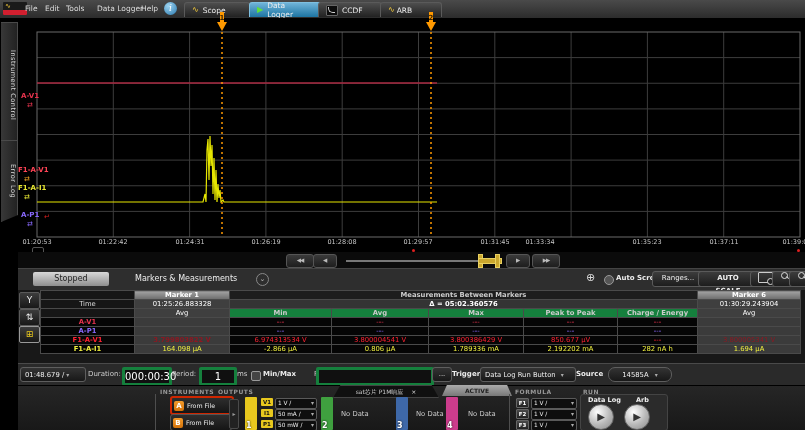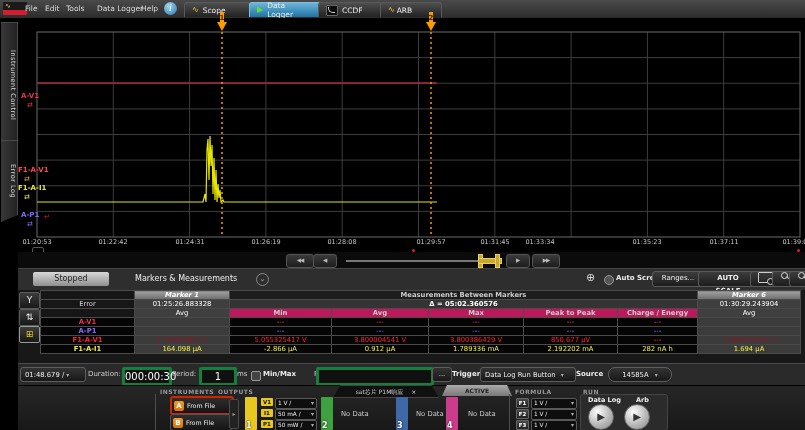--- a/index.html
+++ b/index.html
@@ -62,25 +62,25 @@
   .radio{position:absolute;width:8px;height:8px;border-radius:50%;border:1px solid #999;background:#555;}
   .oplus{position:absolute;color:#ddd;font-size:11px;line-height:11px;}
   .fit-ic{position:relative;width:13px;height:9px;border:1px solid #ccc;border-radius:1px;display:inline-block;}
   .fit-ic:after{content:"";position:absolute;right:-2px;bottom:-3px;width:5px;height:5px;border:1.2px solid #ddd;border-radius:50%;background:#222;}
   
   .side-ic{position:absolute;left:1px;width:19px;height:15px;background:linear-gradient(#3c3c3c,#181818);
     border:1px solid #5a5a5a;border-radius:2px;color:#eee;text-align:center;font-size:9px;line-height:14px;}
   #mtable{position:absolute;left:40px;top:290px;width:760px;border-collapse:collapse;table-layout:fixed;
     font-size:6.8px;color:#ccc;}
   #mtable td{border:1px solid #4a4a4a;height:8px;padding:0 2px;text-align:center;white-space:nowrap;overflow:hidden;}
-  td.mhead{background:linear-gradient(#a2a2a2,#6b6b6b);color:#fff;font-weight:bold;font-style:italic;}
+  td.mhead{background:linear-gradient(#a2a2a2,#6b6b6b);color:#fff;font-weight:bold;}
   td.btitle{background:#1d1d1d;color:#ccc;text-align:center;font-weight:bold;}
   td.tval{background:#3f3f3f;color:#fff;}
   td.delta{background:#343434;color:#fff;font-weight:bold;}
-  td.stat{background:#be185d;color:#ccc;font-weight:bold;}
+  td.stat{background:#15803d;color:#ccc;font-weight:bold;}
   td.mcol{background:#3b3b3b;}
   td.lblcell{background:#111;font-weight:bold;}
   td.blank{background:#161616;}
   tr.drow td{background:#050505;}
   tr.drow td.mcol{background:#3b3b3b;}
   
   #settingsrow{position:absolute;left:18px;top:363px;width:787px;height:22px;background:#2a2a2a;border-top:1px solid #4a4a4a;}
   .slabel{position:absolute;top:6px;font-size:7px;color:#ccc;white-space:nowrap;}
   .sbold{font-weight:bold;color:#eee;}
   .sbox{position:absolute;top:3px;height:13px;background:#101010;border:3px solid #15803d;border-radius:2px;
@@ -210,21 +210,21 @@
     <span class="tl-icon" style="left:6px;top:176px;color:#e8e834">⇄</span>
     <div class="trace-label" style="left: 3px; top: 193px; color: rgb(138, 106, 255);">A-P1</div>
     <span class="tl-icon" style="left:9px;top:203px;color:#8a6aff">⇄</span>
     <span class="tl-icon" style="left:26px;top:196px;color:#e02020">↵</span>
 
     <span class="tick" style="left:19px">01:20:53</span>
     <span class="tick" style="left:95px">01:22:42</span>
     <span class="tick" style="left:172px">01:24:31</span>
     <span class="tick" style="left:248px">01:26:19</span>
     <span class="tick" style="left:324px">01:28:08</span>
-    <span class="tick" style="left:413px">01:29:57</span>
+    <span class="tick" style="left:400px">01:29:57</span>
     <span class="tick" style="left:477px">01:31:45</span>
     <span class="tick" style="left:522px">01:33:34</span>
     <span class="tick" style="left:629px">01:35:23</span>
     <span class="tick" style="left:706px">01:37:11</span>
     <span class="tick" style="left:779px">01:39:00</span>
 
     <div class="dotbox" style="left:14px;top:229px">
         <span class="rdot"></span>
       </div>
     <span class="rdot abs" style="left:394px;top:231px"></span>
@@ -275,21 +275,21 @@
         <col style="width:103px">
       </colgroup>
     <tbody>
         <tr>
       <td class="blank"></td>
       <td class="mhead">Marker 1</td>
       <td class="btitle" colspan="5">Measurements Between Markers</td>
       <td class="mhead">Marker 6</td>
     </tr>
     <tr>
-      <td class="blank" style="color:#ddd">Error</td>
+      <td class="blank" style="color:#ddd">Time</td>
       <td class="tval">01:25:26.883328</td>
       <td class="delta" colspan="5">Δ = 05:02.360576</td>
       <td class="tval">01:30:29.243904</td>
     </tr>
     <tr>
       <td class="blank"></td>
       <td class="tval">Avg</td>
       <td class="stat">Min</td>
       <td class="stat">Avg</td>
       <td class="stat">Max</td>
@@ -312,33 +312,33 @@
       <td class="mcol"></td>
       <td>---</td>
       <td>---</td>
       <td>---</td>
       <td>---</td>
       <td>---</td>
       <td class="mcol"></td>
     </tr>
     <tr class="drow" style="color: rgb(255, 34, 51);">
       <td class="lblcell">F1-A-V1</td>
-      <td class="mcol" style="color: rgb(140, 24, 34);">3.799803822 V</td>
-      <td>5.055325417 V</td>
+      <td class="mcol" style="color: rgb(140, 24, 34); font-weight: bold;">3.799803822 V</td>
+      <td>6.974313534 V</td>
       <td>3.800004541 V</td>
       <td>3.800386429 V</td>
       <td>850.677 µV</td>
       <td>---</td>
       <td class="mcol" style="color: rgb(140, 24, 34);">3.800005341 V</td>
     </tr>
     <tr class="drow" style="color: rgb(240, 240, 64);">
       <td class="lblcell">F1-A-I1</td>
       <td class="mcol">164.098 µA</td>
       <td>-2.866 µA</td>
-      <td>0.912 µA</td>
+      <td>0.806 µA</td>
       <td>1.789336 mA</td>
       <td>2.192202 mA</td>
       <td>282 nA h</td>
       <td class="mcol">1.694 µA</td>
     </tr>
   </tbody>
     </table>
 
   <div id="settingsrow">
     <div class="sdrop" style="left:2px;width:56px">

